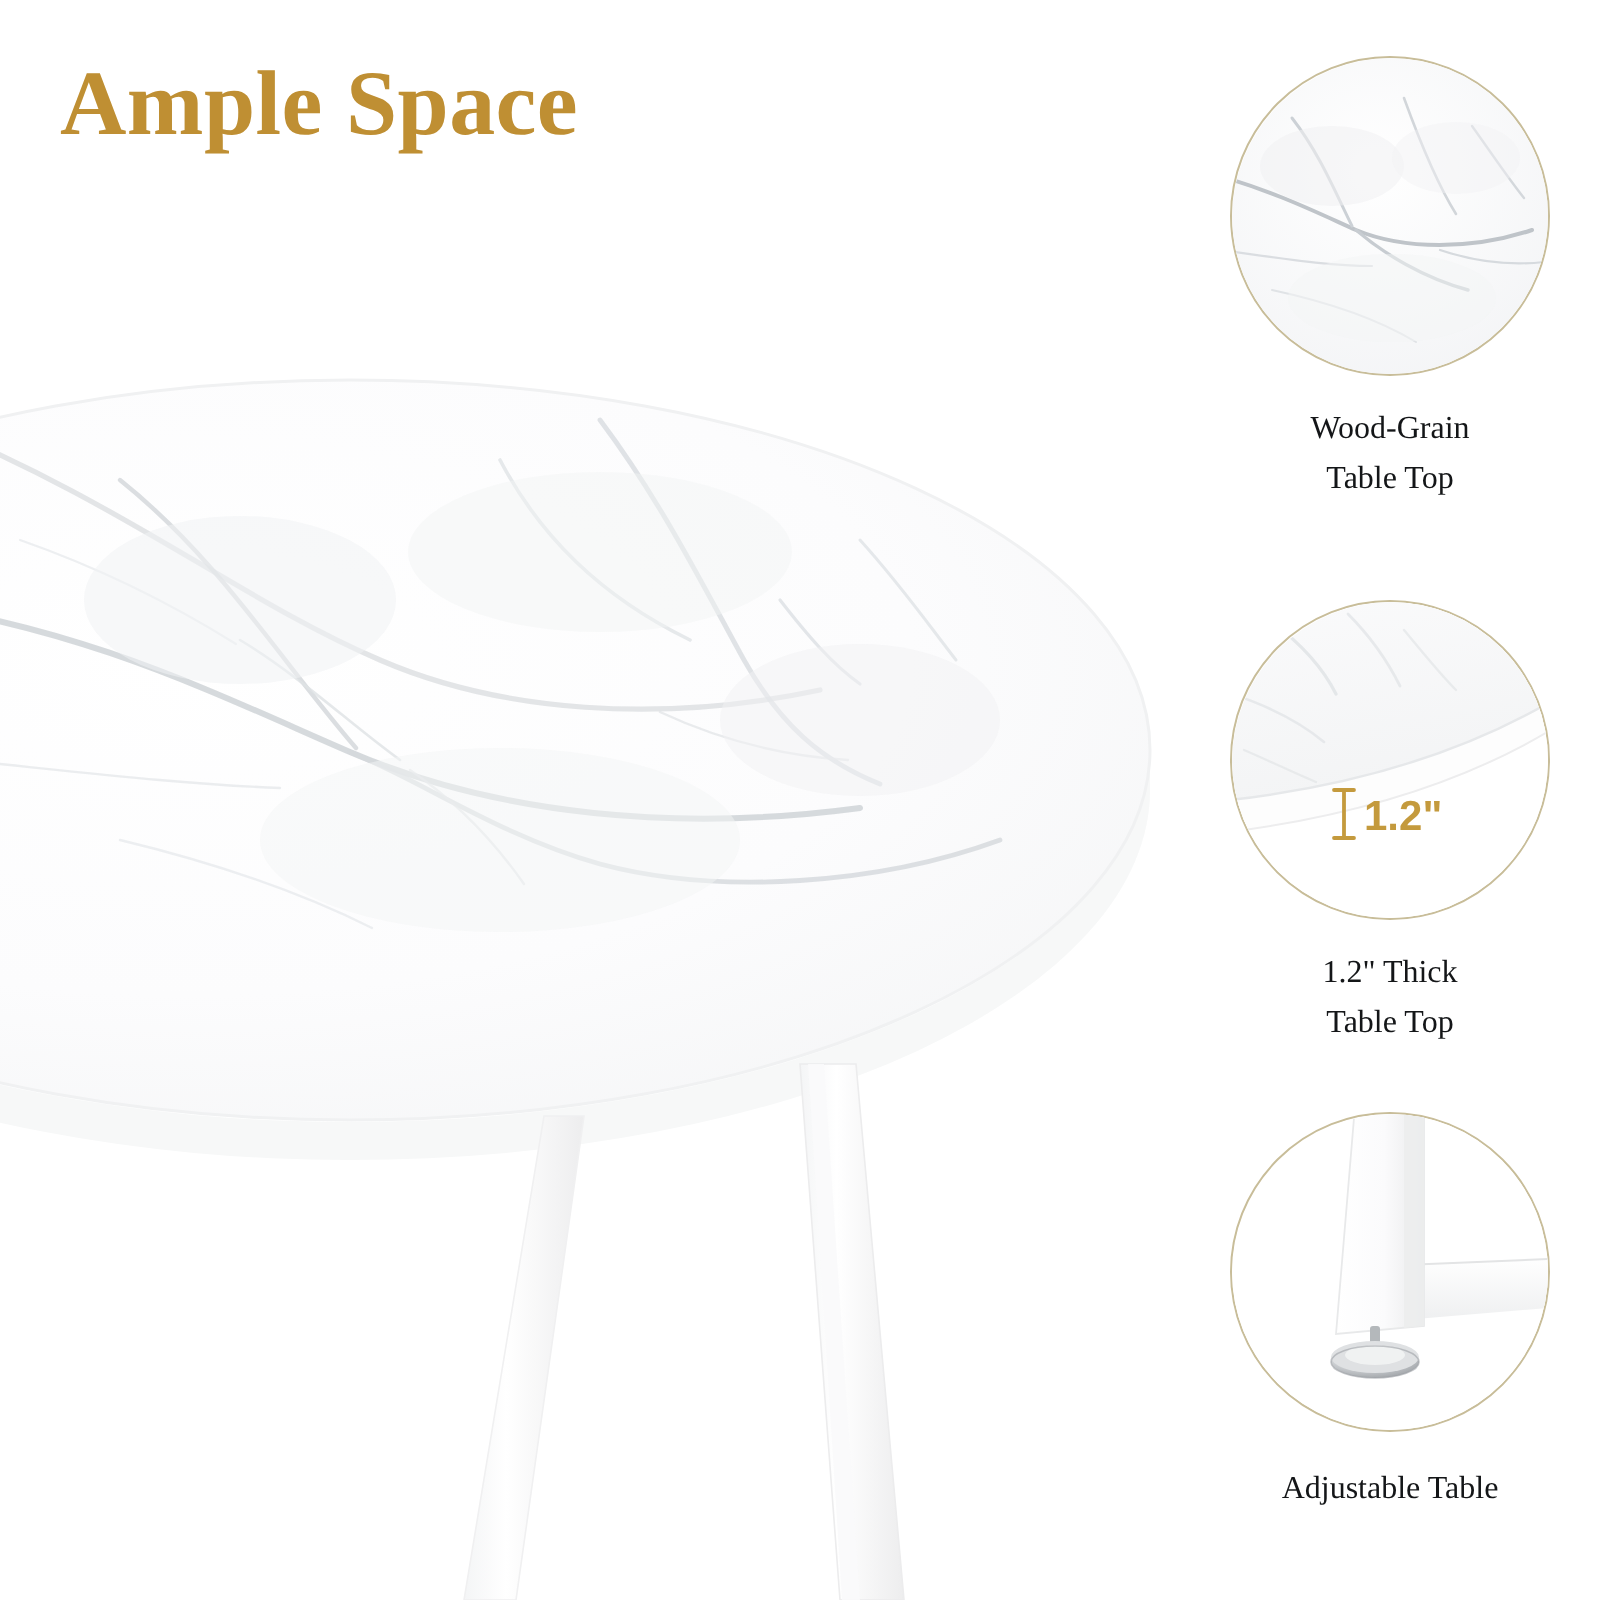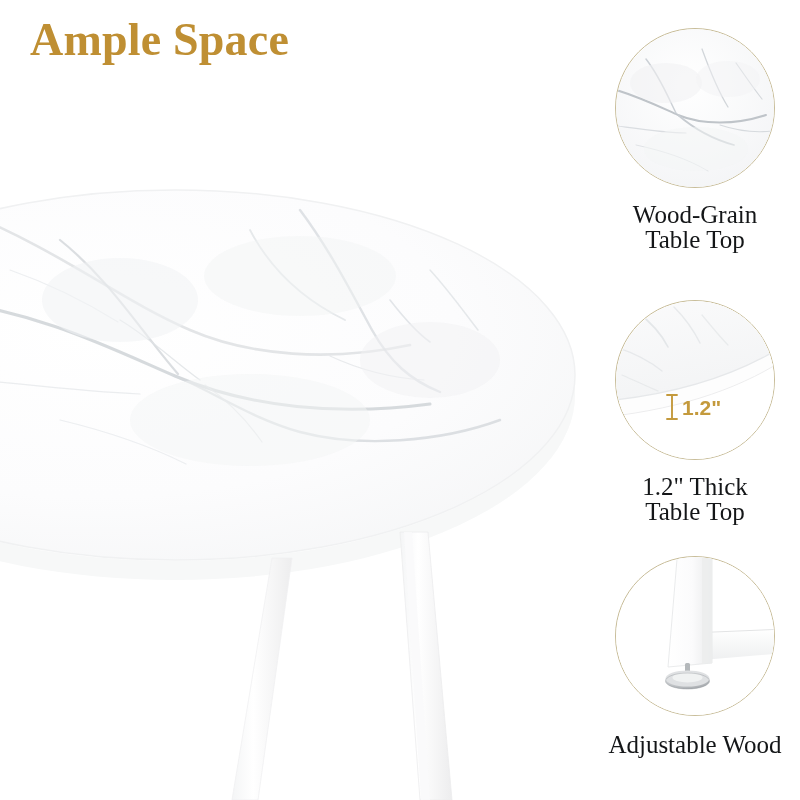--- a/index.html
+++ b/index.html
@@ -17,21 +17,21 @@
     width: 800px;
     height: 800px;
     background: #ffffff;
     overflow: hidden;
   }
 
   
   .headline-block {
     position: absolute;
     left: 30px;
-    top: 14px;
+    top: 26px;
     width: 520px;
   }
   .headline {
     font-family: "Liberation Serif", "DejaVu Serif", serif;
     font-weight: bold;
     font-size: 46px;
     line-height: 52px;
     color: #bf8f33;
     letter-spacing: 0.2px;
     margin: 0;
@@ -92,21 +92,21 @@
     box-sizing: border-box;
   }
   .feature-circle svg {
     position: absolute;
     left: 0;
     top: 0;
     display: block;
   }
   .feature-label {
     font-family: "Liberation Serif", "DejaVu Serif", serif;
-    font-size: 25px;
+    font-size: 16px;
     line-height: 25px;
     color: #141618;
     margin-top: 14px;
     white-space: pre-line;
   }
   .feature-3 .feature-label { margin-top: 16px; }
 </style>
 </head>
 <body>
 
@@ -294,17 +294,17 @@
             <path d="M 86 -10 L 96 -10 L 96 106 L 86 107 Z" fill="#eceded" opacity="0.9"></path>
 
             <rect x="69" y="106" width="5" height="12" rx="1.5" fill="#b4b8bb"></rect>
             <ellipse cx="71.5" cy="124" rx="22" ry="8" fill="url(#footG3)"></ellipse>
             <ellipse cx="71.5" cy="121.5" rx="22" ry="8" fill="#dfe1e3"></ellipse>
             <ellipse cx="71.5" cy="120.5" rx="15" ry="5" fill="#f3f4f5" opacity="0.85"></ellipse>
             <ellipse cx="71.5" cy="124" rx="22" ry="8" fill="none" stroke="#9ea2a6" stroke-width="0.8" opacity="0.6"></ellipse>
           </g>
         </svg>
       </div>
-      <div class="feature-label">Adjustable Wood</div>
+      <div class="feature-label">Adjustable Table</div>
     </div>
 
   </div>
 </div>
 
 </body></html>

